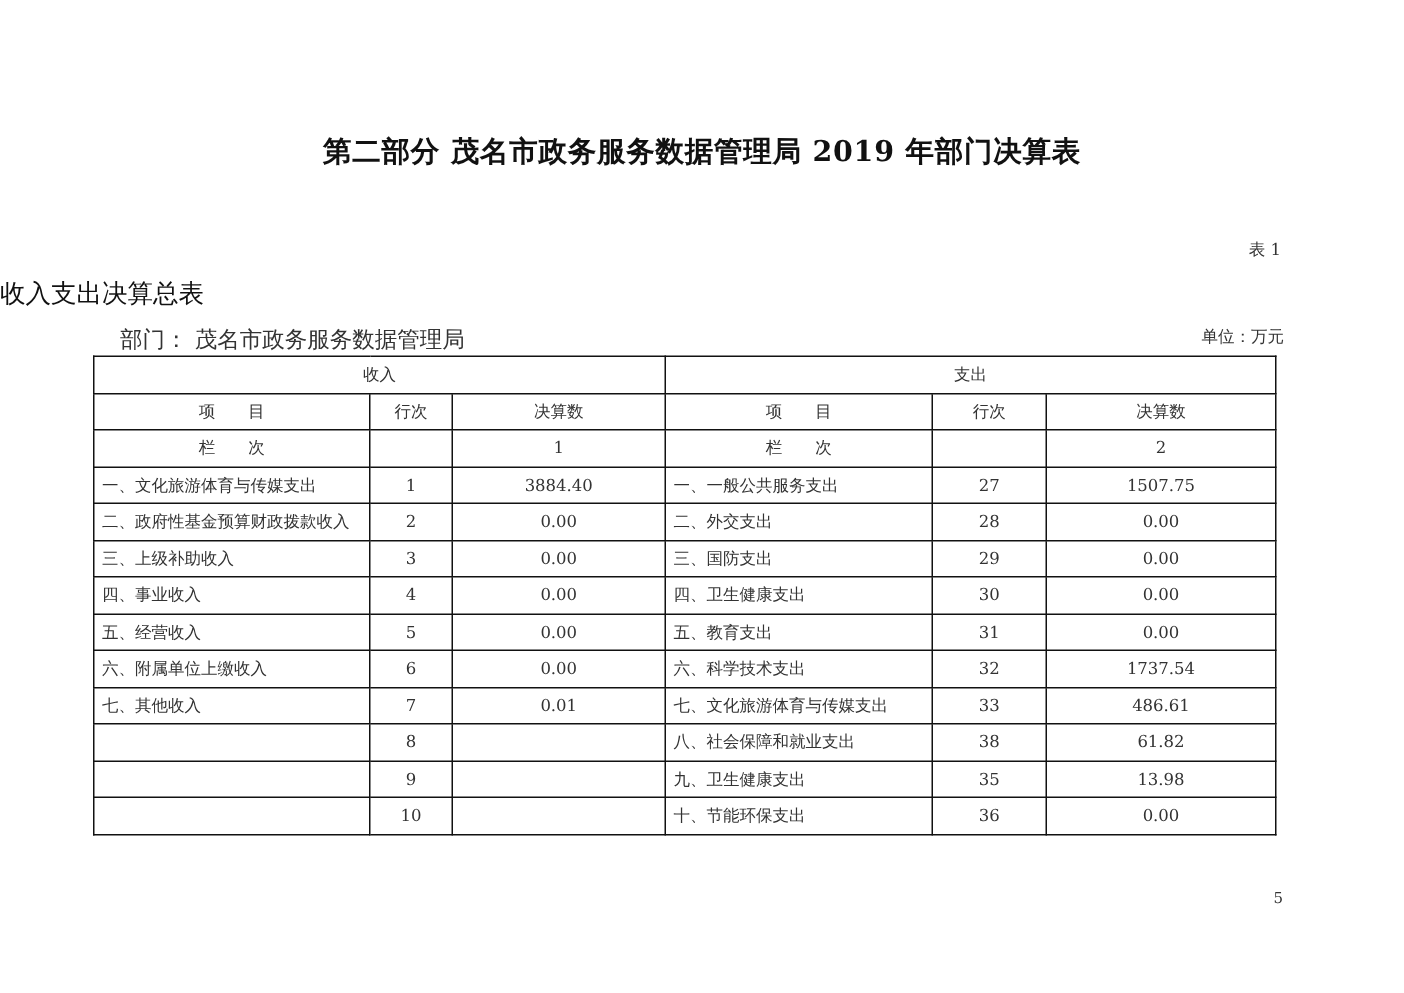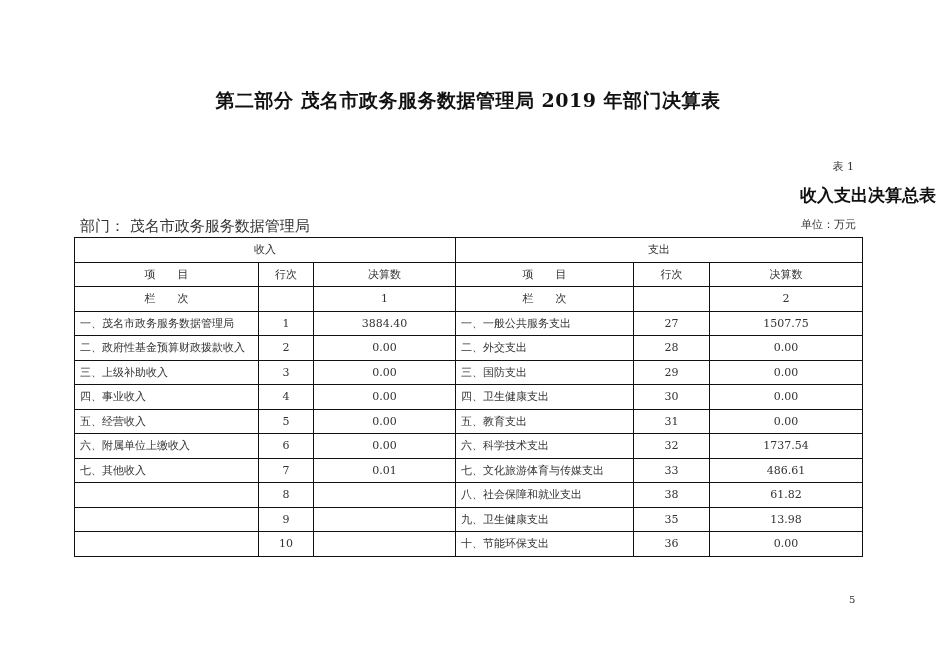--- a/index.html
+++ b/index.html
@@ -1,25 +1,25 @@
 <!DOCTYPE html>
 <html><head>
 <meta charset="utf-8">
 <style>
   html, body { margin: 0; padding: 0; background: #ffffff; }
   body { width: 936px; height: 662px; position: relative; overflow: hidden;
          font-family: "DejaVu Serif", "Liberation Serif", serif; color: #222; }
   .main-title { position: absolute; left: 0; width: 936px; top: 88px; text-align: center;
                 font-size: 19px; font-weight: bold; letter-spacing: 0.5px; color: #111; }
   .table-no { position: absolute; right: 82px; top: 159px; font-size: 11px; color: #333; }
-  .sub-title { position: absolute; left: 0; width: 936px; top: 184px; text-align: right;
-               font-size: 17px; font-weight: bold; color: #111; }
+  .sub-title { position: absolute; left: 0; width: 936px; top: 184px; text-align: left;
+               font-size: 17px; font-weight: normal; color: #111; }
   .dept { position: absolute; left: 80px; top: 217px; font-size: 15px; color: #333; }
   .unit { position: absolute; right: 80px; top: 217px; font-size: 11px; color: #333; }
-  table.budget { position: absolute; left: 74px; top: 237px; width: 788px; border-collapse: collapse;
+  table.budget { position: absolute; left: 62px; top: 237px; width: 788px; border-collapse: collapse;
                  table-layout: fixed; font-size: 11px; }
   table.budget td { border: 1.3px solid #111; height: 23.5px; padding: 0 5px; white-space: nowrap;
                     overflow: hidden; color: #333; }
   .c { text-align: center; }
   .r { text-align: center; }
   .l { text-align: left; }
   .page-num { position: absolute; left: 849px; top: 594px; font-size: 10px; color: #333; }
 </style>
 </head>
 <body>
@@ -54,21 +54,21 @@
     </tr>
     <tr>
       <td class="c">栏　　次</td>
       <td class="c"></td>
       <td class="c">1</td>
       <td class="c">栏　　次</td>
       <td class="c"></td>
       <td class="c">2</td>
     </tr>
   <tr>
-        <td class="l">一、茂名市政务服务数据管理局</td>
+        <td class="l">一、文化旅游体育与传媒支出</td>
         <td class="c">1</td>
         <td class="r">3884.40</td>
         <td class="l">一、一般公共服务支出</td>
         <td class="c">27</td>
         <td class="r">1507.75</td>
       </tr>
       <tr>
         <td class="l">二、政府性基金预算财政拨款收入</td>
         <td class="c">2</td>
         <td class="r">0.00</td>

